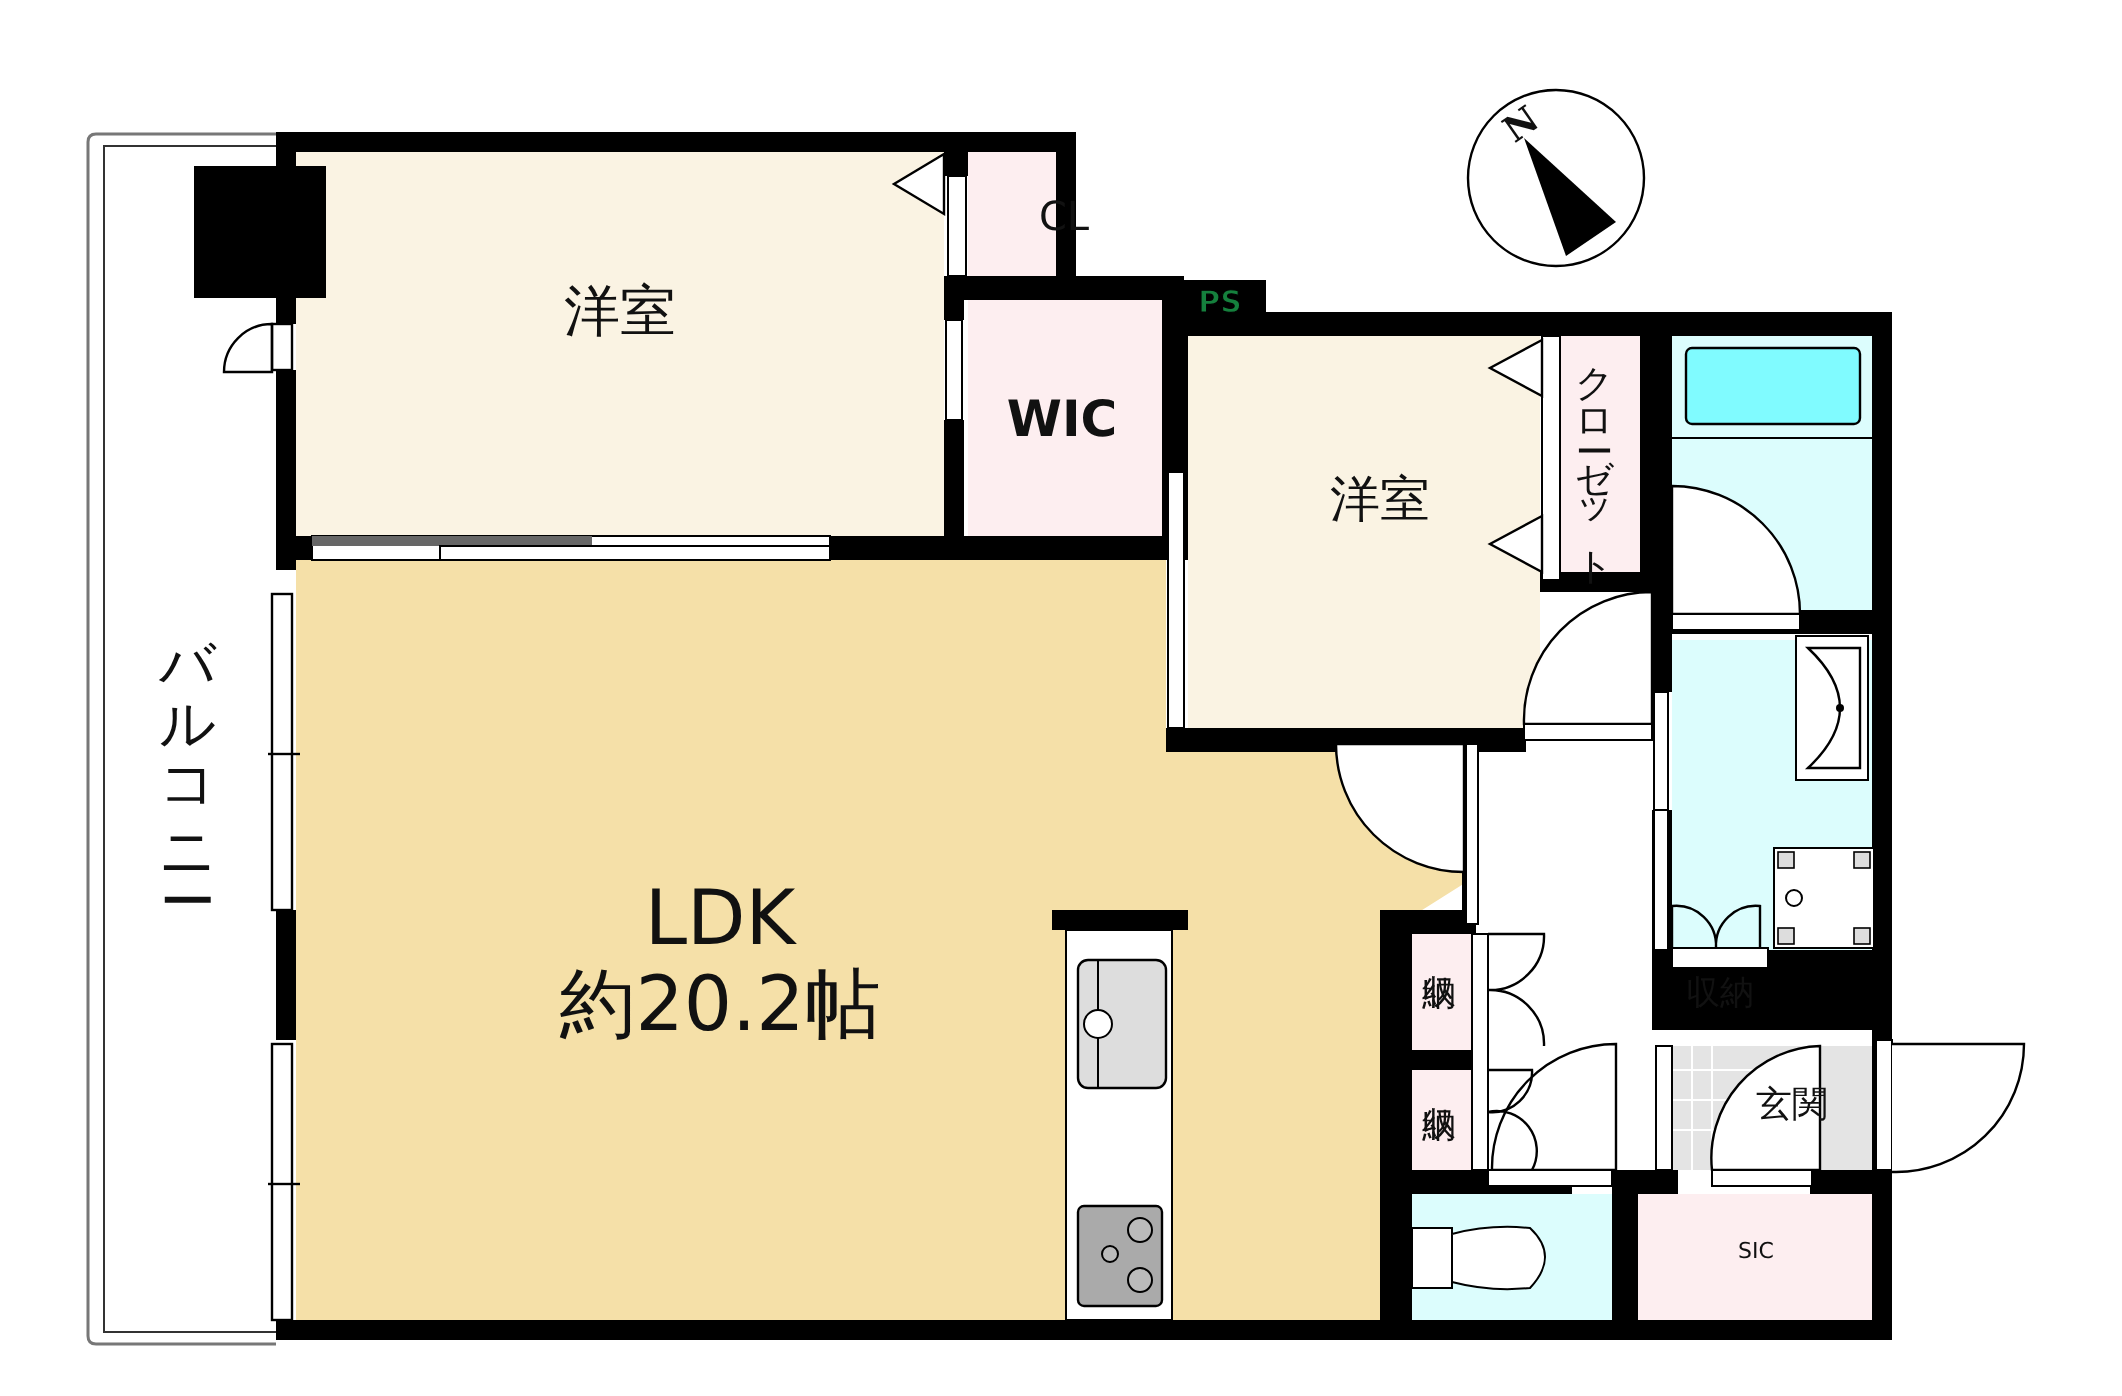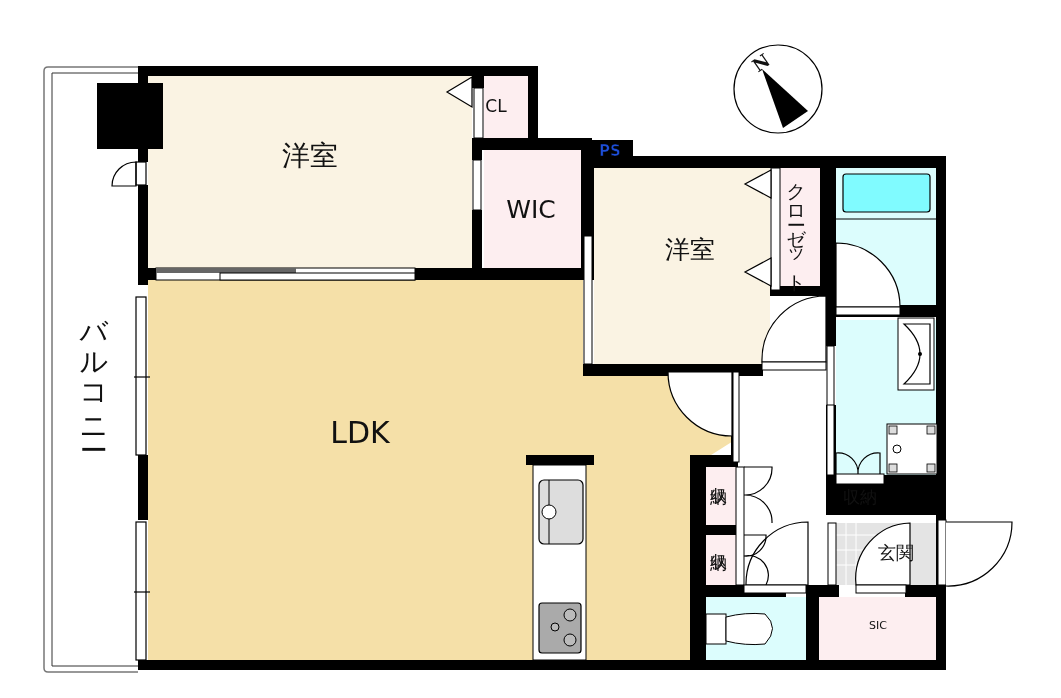--- a/index.html
+++ b/index.html
@@ -184,26 +184,27 @@
 <div class="lbl" style="left:753px;top:53px;font-size:18px;font-weight:bold;transform:rotate(-35deg);font-family:'DejaVu Serif',serif;">N</div>
 
 <div class="lbl" style="left:240px;top:140px;width:140px;font-size:28px;">
   <div>洋室</div>
 </div>
 
 <div class="lbl" style="left:620px;top:236px;width:140px;font-size:25px;">
   <div>洋室</div>
 </div>
 
-<div class="lbl" style="left:250px;top:416px;width:220px;font-size:30px;">
+<div class="lbl" style="left:250px;top:438px;width:220px;font-size:38px;">
   <div>LDK</div>
+  <div>約20.2帖</div>
 </div>
 
-<div class="lbl" style="left:476px;top:97px;width:40px;font-size:17px;">CL</div>
-<div class="lbl" style="left:484px;top:196px;width:94px;font-size:25px;">WIC</div>
+<div class="lbl" style="left:512px;top:97px;width:40px;font-size:20px;">CL</div>
+<div class="lbl" style="left:484px;top:196px;width:94px;font-size:25px;font-weight:bold;">WIC</div>
 <div class="lbl vert" style="left:786px;top:170px;font-size:19px;">クローゼット</div>
-<div class="lbl" style="left:593px;top:143px;width:34px;font-size:15px;font-weight:bold;color:#1d4ed8;-webkit-text-stroke:0.6px #000;">PS</div>
+<div class="lbl" style="left:593px;top:143px;width:34px;font-size:15px;font-weight:bold;color:#15803d;-webkit-text-stroke:0.6px #000;">PS</div>
 <div class="lbl vert" style="left:709px;top:474px;font-size:17px;">収納</div>
 <div class="lbl vert" style="left:709px;top:540px;font-size:17px;">収納</div>
 <div class="lbl" style="left:836px;top:488px;width:48px;font-size:17px;">収納</div>
 <div class="lbl" style="left:862px;top:543px;width:52px;font-size:18px;text-align:right;">玄関</div>
 <div class="lbl" style="left:819px;top:620px;width:118px;font-size:11px;">SIC</div>
 <div class="lbl vert" style="left:78px;top:300px;font-size:28px;letter-spacing:2px;">バルコニー</div>
 
 </body></html>

